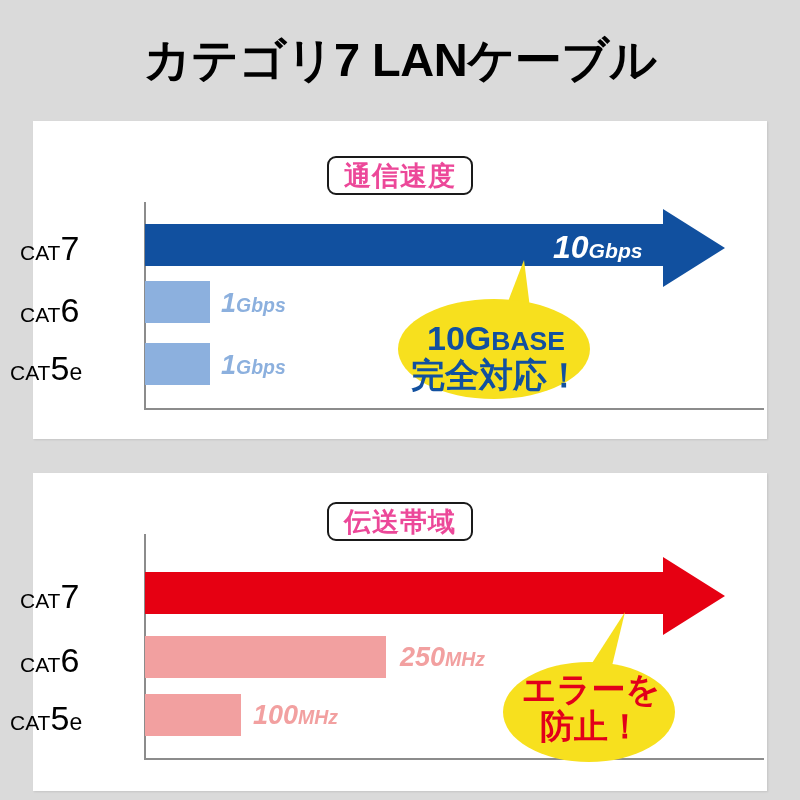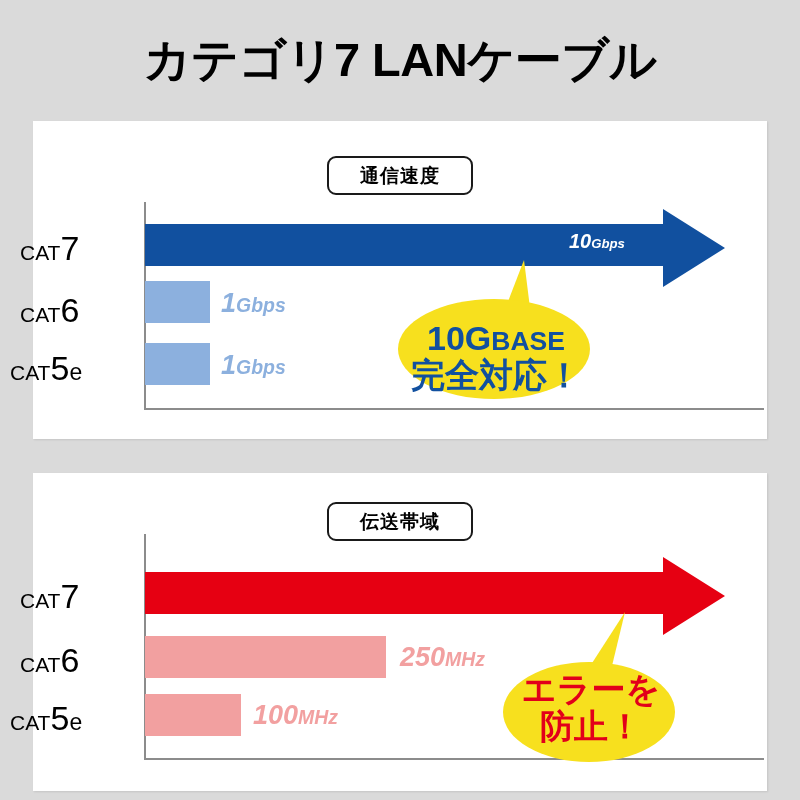--- a/index.html
+++ b/index.html
@@ -58,23 +58,23 @@
 
   
   .chart-heading-box {
     position: absolute;
     border: 2px solid #1a1a1a;
     border-radius: 9px;
     background: #ffffff;
     display: flex;
     align-items: center;
     justify-content: center;
-    font-size: 19px;
-    font-weight: bold;
-    color: #000000;
+    font-size: 27px;
+    font-weight: bold;
+    color: #ec4899;
     letter-spacing: 1px;
     white-space: nowrap;
     box-sizing: border-box;
   }
 
   
   .axis-vertical {
     position: absolute;
     width: 2px;
     background: #8c8c8c;
@@ -177,21 +177,21 @@
   </div>
   <div class="cat-label" style="left:10px; top:335px; width:128px;">
     <span class="cat-small">CAT</span><span class="cat-big">5</span><span class="cat-suffix">e</span>
   </div>
 
   <div class="arrow-wrap" style="left:145px; top:191px; width:582px; height:82px;">
     <svg width="582" height="82" viewBox="0 0 582 82">
       <polygon points="0,17 518,17 518,2 580,41 518,80 518,59 0,59" fill="#11509f"></polygon>
     </svg>
   </div>
-  <div class="arrow-label" style="left:553px; top:215px; font-size:20px;margin-left:16px;">
+  <div class="arrow-label" style="left:553px; top:215px; font-size:32px;">
     <span>10</span><span class="unit">Gbps</span>
   </div>
 
   <div class="bar" style="left:145px; top:265px; width:65px; height:42px; background:#8cb0de;"></div>
   <div class="bar-value-text" style="left:221px; top:274px; font-size:27px; color:#8cb0de;">
     <span>1</span><span class="unit">Gbps</span>
   </div>
 
   <div class="bar" style="left:145px; top:327px; width:65px; height:42px; background:#8cb0de;"></div>
   <div class="bar-value-text" style="left:221px; top:336px; font-size:27px; color:#8cb0de;">

